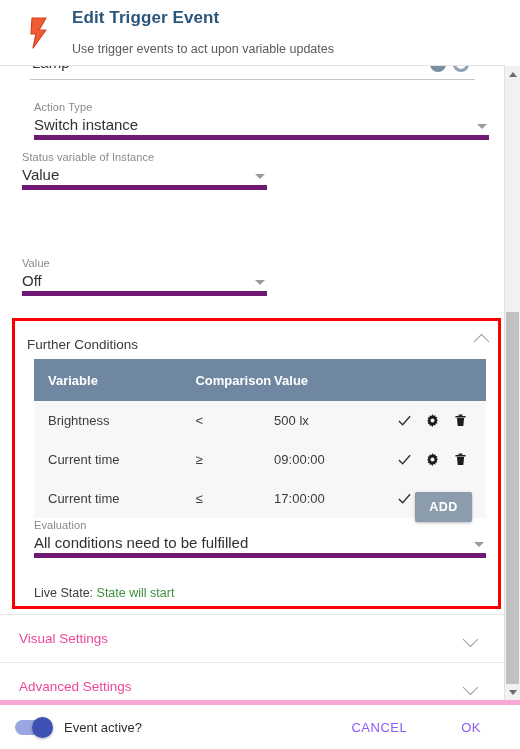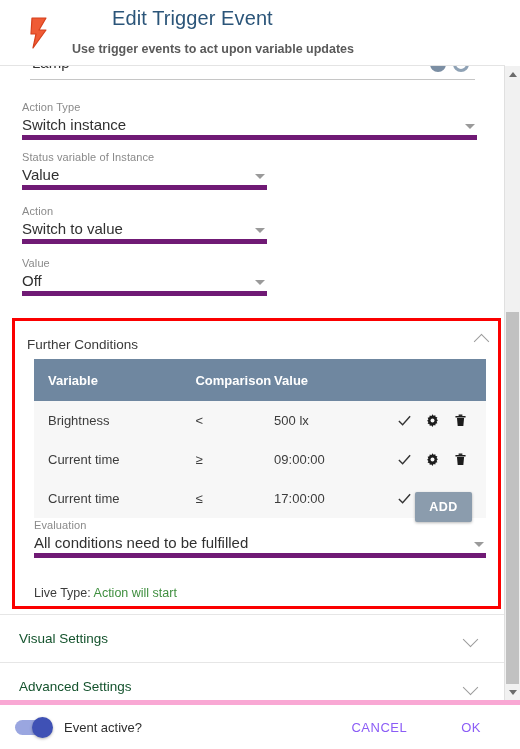--- a/index.html
+++ b/index.html
@@ -25,25 +25,25 @@
     display: flex; align-items: center;
     padding-left: 22px;
   }
   .bolt-wrap {
     width: 34px; height: 40px;
     display: flex; align-items: center; justify-content: center;
     flex: 0 0 auto;
   }
   .header-text { margin-left: 16px; }
   .header-title {
-    font-size: 20px; color: #2b5579; font-weight: 400;
-    letter-spacing: .1px; line-height: 22px; margin-left: 40px;
+    font-size: 17px; color: #2b5579; font-weight: 700;
+    letter-spacing: .1px; line-height: 22px;
   }
   .header-sub {
-    font-size: 12.5px; color: #5a5a5a; font-weight: 700;
+    font-size: 12.5px; color: #5a5a5a; font-weight: 400;
     line-height: 18px; margin-top: 11px;
   }
 
   
   .body-scroll {
     position: absolute; left: 0; top: 66px;
     width: 505px; height: 634px;
     background: #ffffff;
     overflow: hidden;
   }
@@ -172,21 +172,21 @@
   }
   .live-state .ls-val { color: #3f8f3f; }
 
   
   .sect {
     position: absolute; left: 0; width: 505px; height: 48px;
     border-top: 1px solid #e6e6e6;
     display: flex; align-items: center;
   }
   .sect-title {
-    font-size: 13.5px; color: #14532d; margin-left: 19px;
+    font-size: 13.5px; color: #ec4899; margin-left: 19px;
   }
   .sect .chev { right: 29px; top: 19px; }
 
   
   .footer {
     position: absolute; left: 0; top: 700px;
     width: 520px; height: 49px;
     background: #ffffff;
     border-top: 5px solid #f9a8d4;
     display: flex; align-items: center;
@@ -264,43 +264,36 @@
   <div class="body-scroll">
 
     <div class="cut-field">
       <span class="cut-field-val">Lamp</span>
       <span class="cut-icons">
         <span class="circ-icon"></span>
         <span class="circ-icon outline"></span>
       </span>
     </div>
 
-    <div class="field" style="left:22px; top:34px; width:455px;">
+    <div class="field" style="left:34px; top:34px; width:455px;">
       <div class="field-label">Action Type</div>
       <div class="field-ctl">
         <span class="field-val">Switch instance</span>
         <span class="caret"></span>
       </div>
     </div>
 
     <div class="field" style="left:22px; top:84px; width:245px;">
       <div class="field-label">Status variable of Instance</div>
       <div class="field-ctl">
         <span class="field-val">Value</span>
         <span class="caret"></span>
       </div>
     </div>
 
-    <div class="field" style="left:22px; top:138px; width:245px;">
-      <div class="field-label">Action</div>
-      <div class="field-ctl">
-        <span class="field-val">Switch to value</span>
-        <span class="caret"></span>
-      </div>
-    </div>
 
     <div class="field" style="left:22px; top:190px; width:245px;">
       <div class="field-label">Value</div>
       <div class="field-ctl">
         <span class="field-val">Off</span>
         <span class="caret"></span>
       </div>
     </div>
 
     <div class="redbox" style="top:252px;">
@@ -410,22 +403,22 @@
 
       <div class="field eval-field">
         <div class="field-label">Evaluation</div>
         <div class="field-ctl">
           <span class="field-val">All conditions need to be fulfilled</span>
           <span class="caret"></span>
         </div>
       </div>
 
       <div class="live-state">
-        <span>Live Type:</span>
-        <span class="ls-val">Action will start</span>
+        <span>Live State:</span>
+        <span class="ls-val">State will start</span>
       </div>
     </div>
 
     <div class="sect" style="top:548px;">
       <span class="sect-title">Visual Settings</span>
       <span class="chev down"></span>
     </div>
 
     <div class="sect" style="top:596px;">
       <span class="sect-title">Advanced Settings</span>

